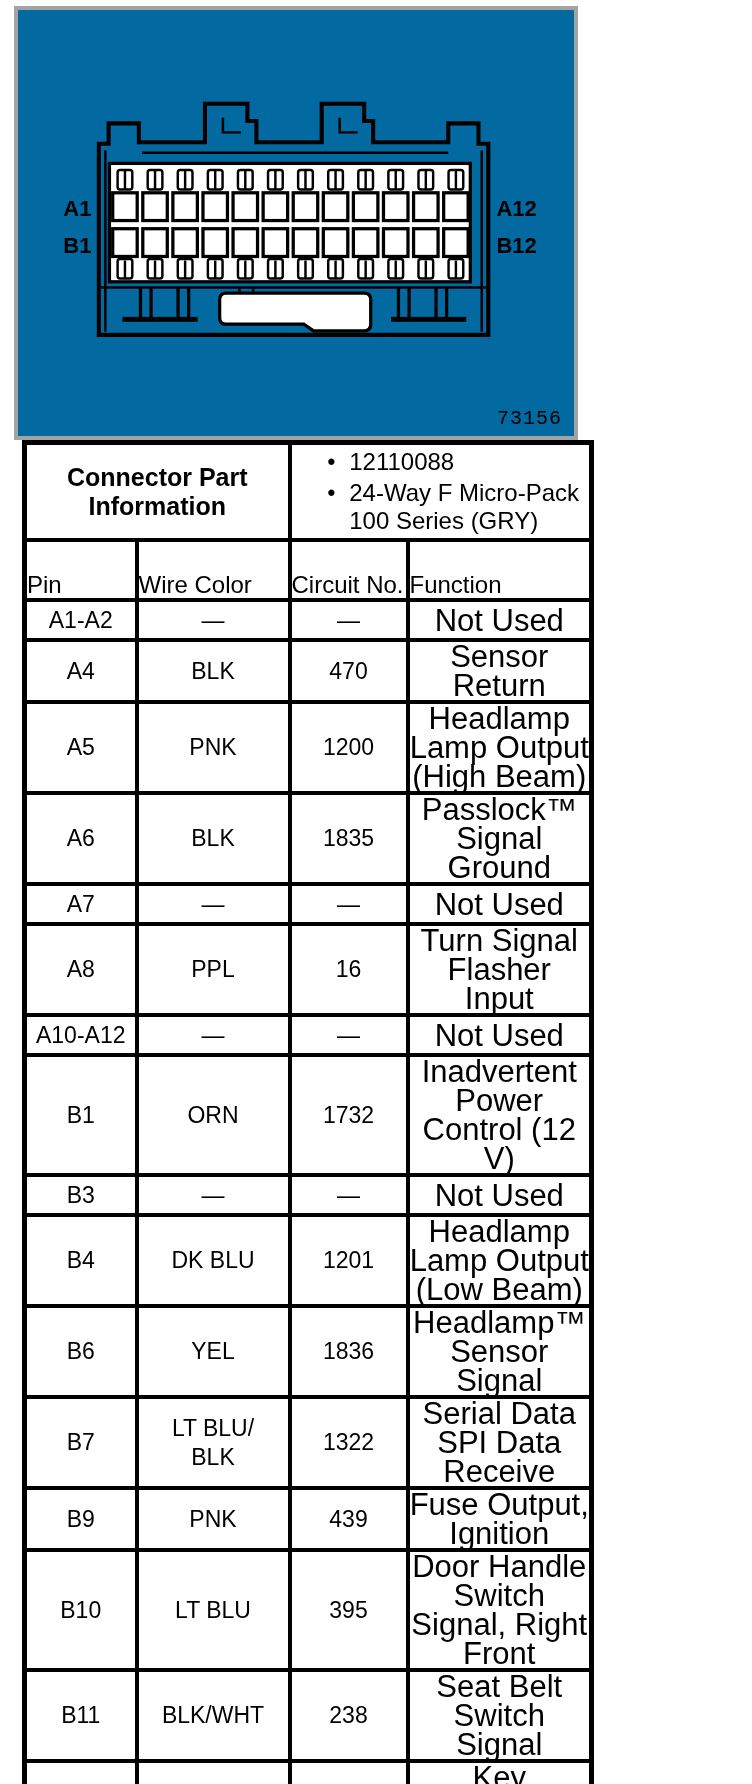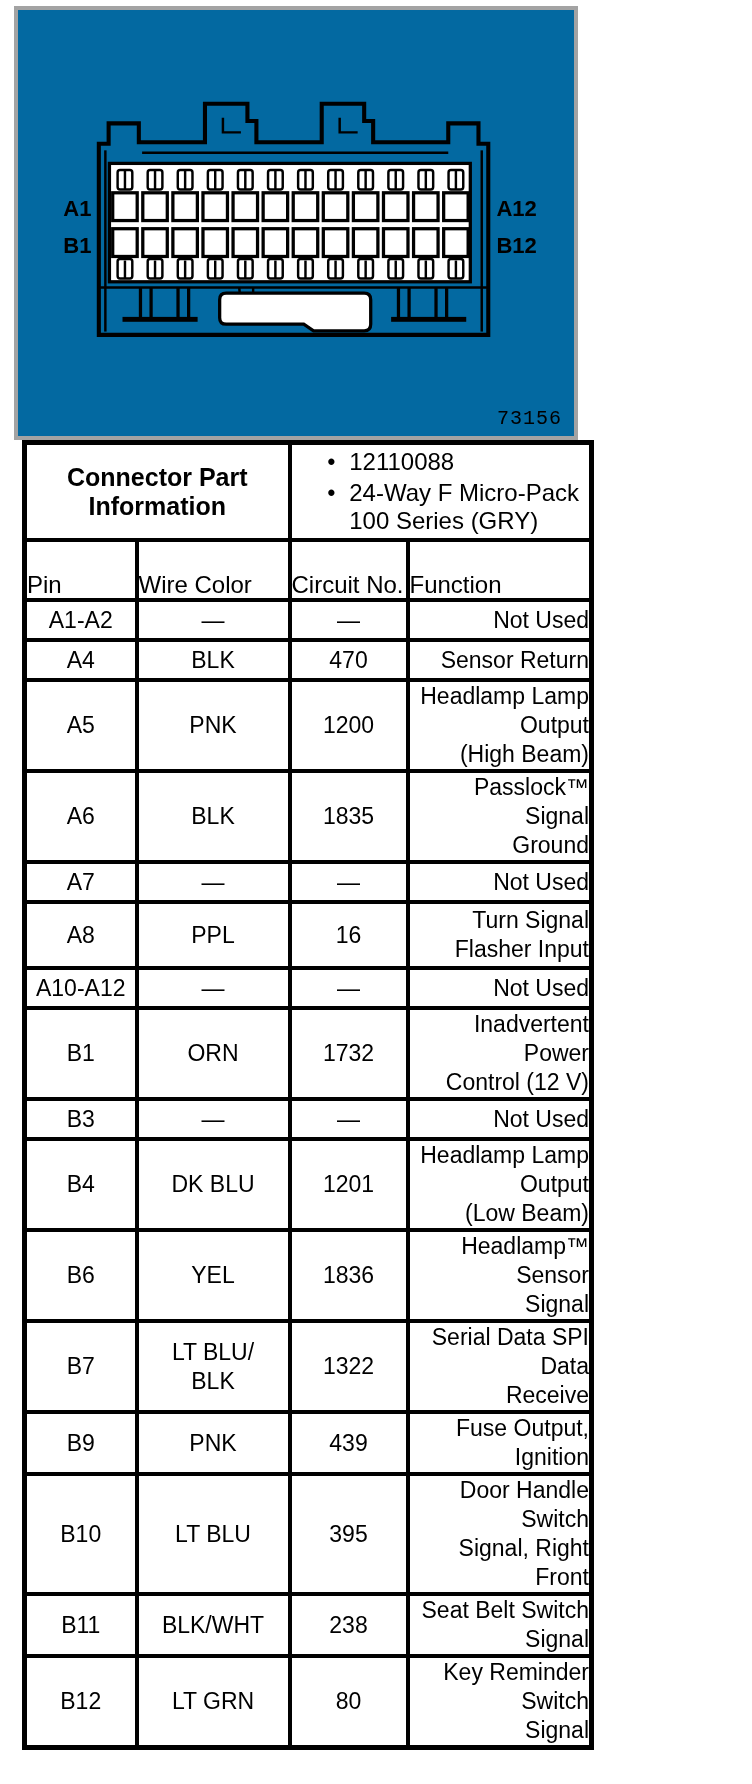--- a/index.html
+++ b/index.html
@@ -50,21 +50,21 @@
   .bullet-mark{font-weight:bold;font-size:22px;line-height:28px;}
   .bullet-text{font-weight:normal;font-size:24px;line-height:28px;max-width:300px;}
   th.colhead{
     font-weight:normal;font-size:24px;line-height:27px;
     vertical-align:bottom;padding-bottom:7px;text-align:left;margin-top:39px;
   }
   td.c-pin,td.c-wire,td.c-circ{
     font-size:23px;line-height:29px;text-align:center;vertical-align:middle;white-space:pre-line;
   }
   td.c-func{
-    font-size:23px;line-height:29px;text-align:right;vertical-align:middle;
+    font-size:31px;line-height:29px;text-align:center;vertical-align:middle;
     padding-left:9px;padding-right:4px;white-space:pre-line;
   }
 </style>
 </head>
 <body>
 
 <div class="figure-box">
   <svg viewBox="0 0 681 426" aria-hidden="true">
 
     <g>

